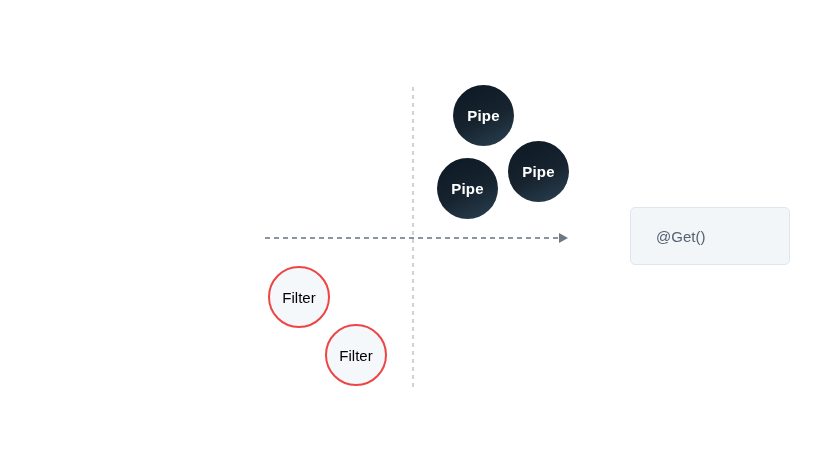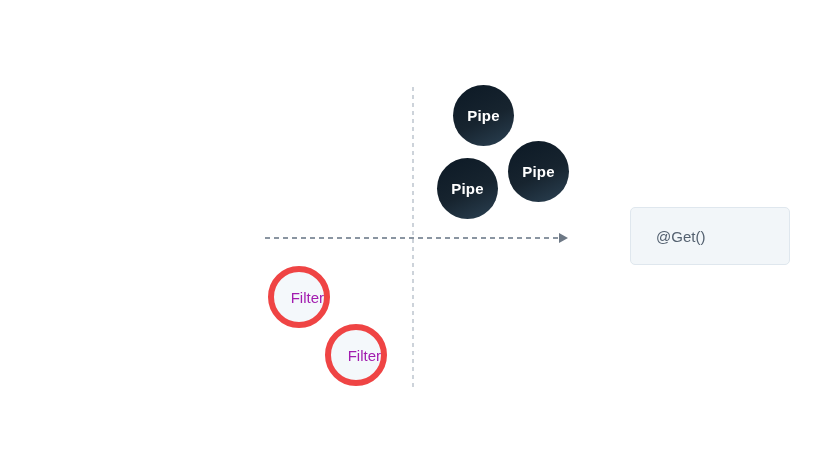--- a/index.html
+++ b/index.html
@@ -96,26 +96,26 @@
   .pipe-2 { left: 437px; top: 158px; }
   .pipe-3 { left: 508px; top: 141px; }
 
   
   .filter {
     position: absolute;
     width: 62px;
     height: 62px;
     border-radius: 50%;
     background: #f4f8fb;
-    border: 6px solid #ef4444;
-    color: #a21caf;
+    border: 2px solid #ef4444;
+    color: #000000;
     font-size: 15px;
     display: flex;
     align-items: center;
-    justify-content: flex-end;
+    justify-content: center;
   }
   .filter-1 { left: 268px; top: 266px; }
   .filter-2 { left: 325px; top: 324px; }
 </style>
 </head>
 <body>
 
 <div class="canvas">
 
   <div class="vline"></div>

